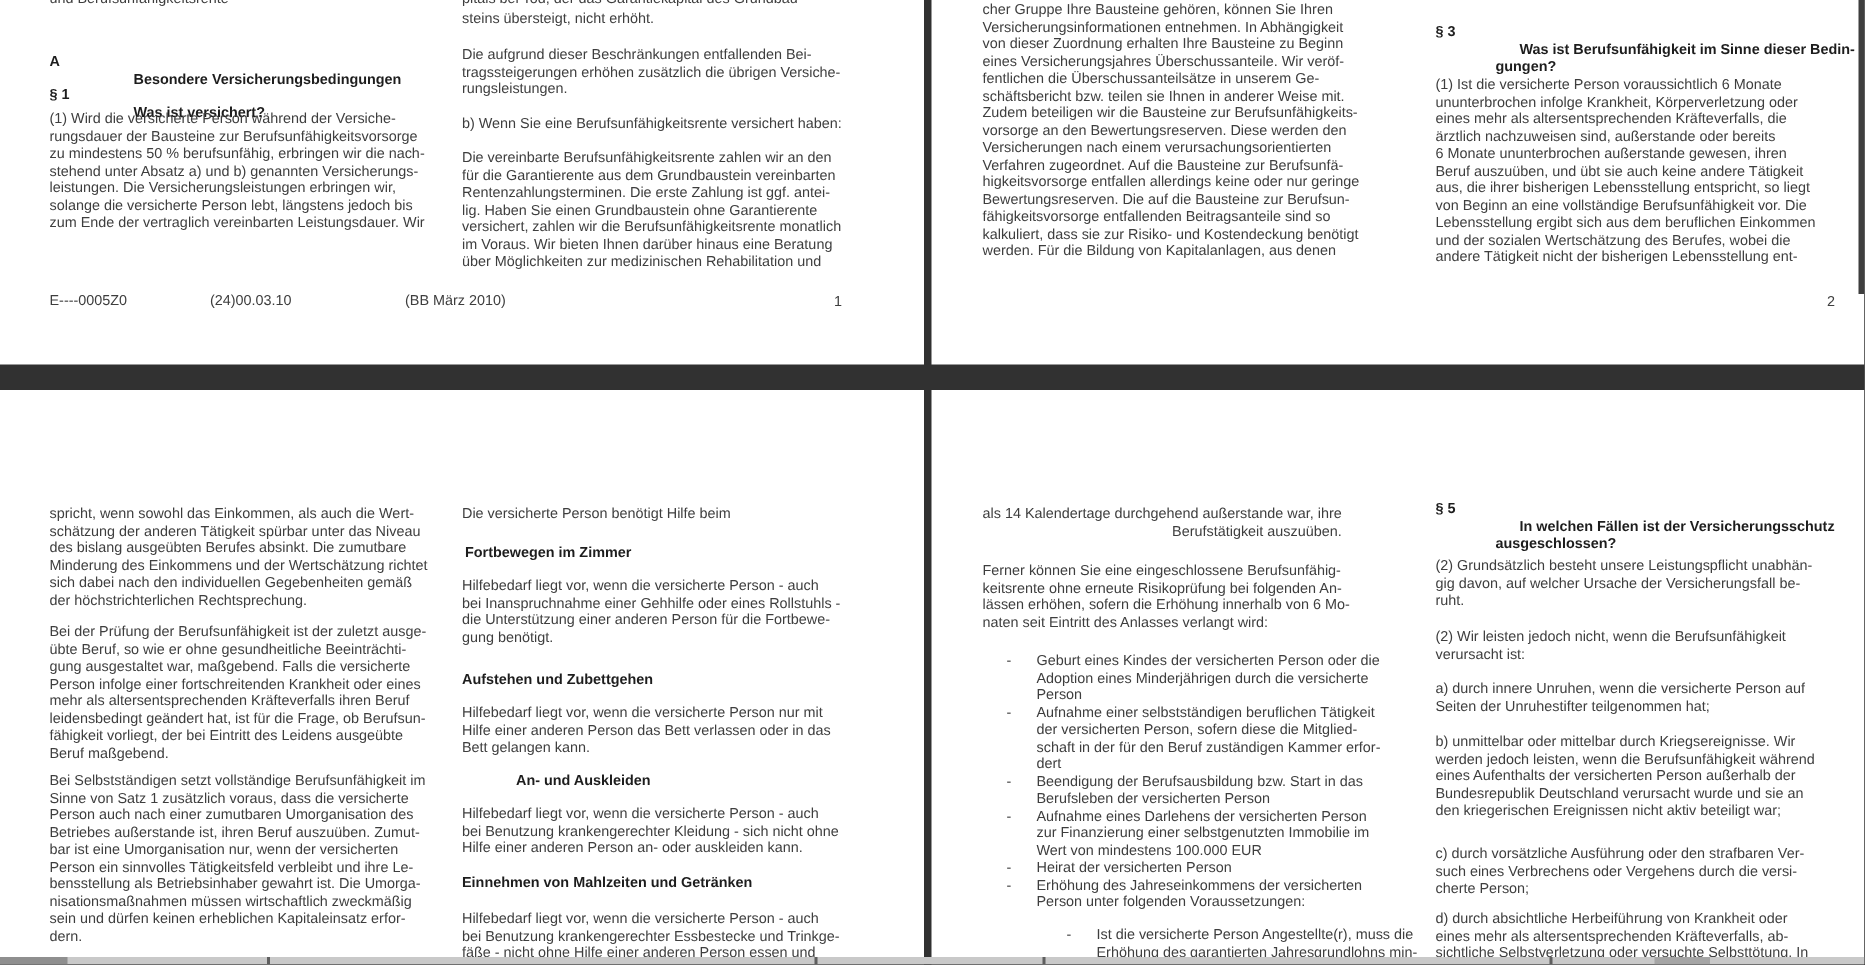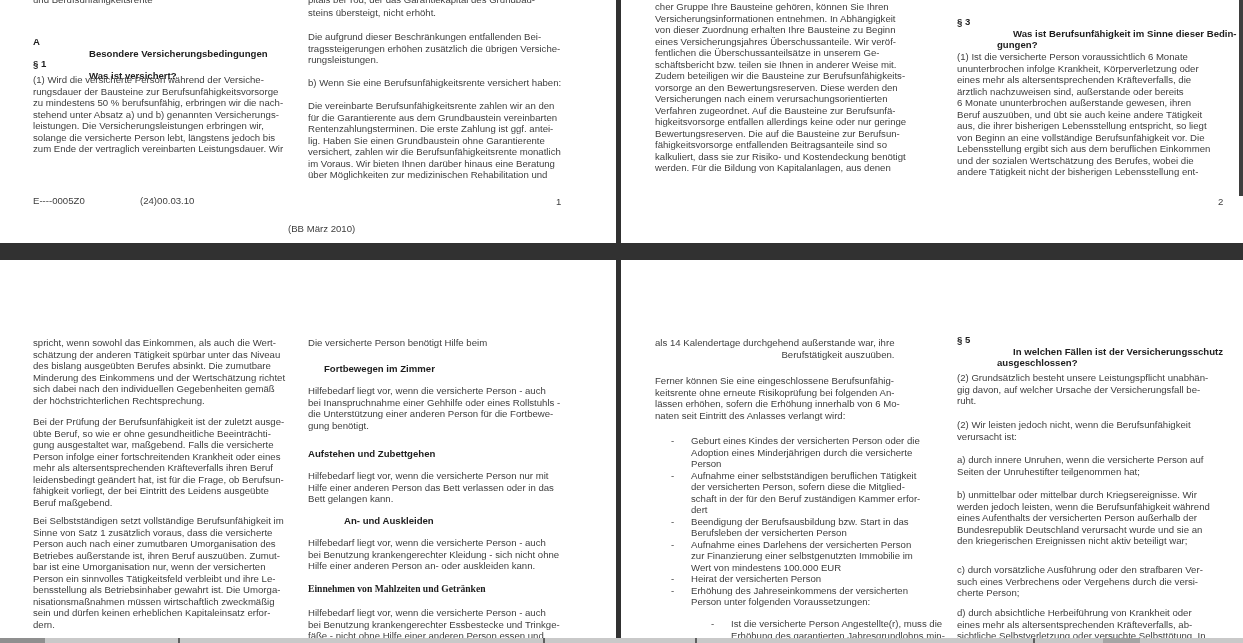--- a/index.html
+++ b/index.html
@@ -45,21 +45,21 @@
     </div>
     <div class="blk" style="left:33px;top:74px;">(1) Wird die versicherte Person während der Versiche-
 rungsdauer der Bausteine zur Berufsunfähigkeitsvorsorge
 zu mindestens 50 % berufsunfähig, erbringen wir die nach-
 stehend unter Absatz a) und b) genannten Versicherungs-
 leistungen. Die Versicherungsleistungen erbringen wir,
 solange die versicherte Person lebt, längstens jedoch bis
 zum Ende der vertraglich vereinbarten Leistungsdauer. Wir</div>
     <div class="blk" style="left:33px;top:195px;">E----0005Z0</div>
     <div class="blk" style="left:140px;top:195px;">(24)00.03.10</div>
-    <div class="blk" style="left:288px;top:195px;margin-top:28px;">(BB März 2010)</div>
+    <div class="blk" style="left:270px;top:195px;">(BB März 2010)</div>
 
     <div class="clip" style="left:308px;width:285px;">
       <div class="blk clipin" style="position:static;">pitals bei Tod, der das Garantiekapital des Grundbau-</div>
     </div>
     <div class="blk" style="left:308px;top:7px;">steins übersteigt, nicht erhöht.</div>
     <div class="blk" style="left:308px;top:31px;">Die aufgrund dieser Beschränkungen entfallenden Bei-
 tragssteigerungen erhöhen zusätzlich die übrigen Versiche-
 rungsleistungen.</div>
     <div class="blk" style="left:308px;top:77px;">b) Wenn Sie eine Berufsunfähigkeitsrente versichert haben:</div>
     <div class="blk" style="left:308px;top:100px;">Die vereinbarte Berufsunfähigkeitsrente zahlen wir an den
@@ -126,34 +126,34 @@
 Person auch nach einer zumutbaren Umorganisation des
 Betriebes außerstande ist, ihren Beruf auszuüben. Zumut-
 bar ist eine Umorganisation nur, wenn der versicherten
 Person ein sinnvolles Tätigkeitsfeld verbleibt und ihre Le-
 bensstellung als Betriebsinhaber gewahrt ist. Die Umorga-
 nisationsmaßnahmen müssen wirtschaftlich zweckmäßig
 sein und dürfen keinen erheblichen Kapitaleinsatz erfor-
 dern.</div>
 
     <div class="blk" style="left:308px;top:77px;">Die versicherte Person benötigt Hilfe beim</div>
-    <div class="blk bold" style="left:324px;top:103px;text-align:right;">Fortbewegen im Zimmer</div>
+    <div class="blk bold" style="left:310px;top:103px;text-align:right;">Fortbewegen im Zimmer</div>
     <div class="blk" style="left:308px;top:125px;">Hilfebedarf liegt vor, wenn die versicherte Person - auch
 bei Inanspruchnahme einer Gehhilfe oder eines Rollstuhls -
 die Unterstützung einer anderen Person für die Fortbewe-
 gung benötigt.</div>
     <div class="blk bold" style="left:308px;top:188px;">Aufstehen und Zubettgehen</div>
     <div class="blk" style="left:308px;top:210px;">Hilfebedarf liegt vor, wenn die versicherte Person nur mit
 Hilfe einer anderen Person das Bett verlassen oder in das
 Bett gelangen kann.</div>
     <div class="blk bold" style="left:308px;top:255px;margin-left:36px;">An- und Auskleiden</div>
     <div class="blk" style="left:308px;top:277px;">Hilfebedarf liegt vor, wenn die versicherte Person - auch
 bei Benutzung krankengerechter Kleidung - sich nicht ohne
 Hilfe einer anderen Person an- oder auskleiden kann.</div>
-    <div class="blk bold" style="left:308px;top:323px;font-family:Liberation Serif, serif;">Einnehmen von Mahlzeiten und Getränken</div>
+    <div class="blk bold" style="left:308px;top:323px;">Einnehmen von Mahlzeiten und Getränken</div>
     <div class="blk" style="left:308px;top:347px;">Hilfebedarf liegt vor, wenn die versicherte Person - auch
 bei Benutzung krankengerechter Essbestecke und Trinkge-
 fäße - nicht ohne Hilfe einer anderen Person essen und</div>
   </div>
 
   <div class="page" id="p4">
     <div class="blk" style="left:34px;top:77px;text-align:right;">als 14 Kalendertage durchgehend außerstande war, ihre
 Berufstätigkeit auszuüben.</div>
     <div class="blk" style="left:34px;top:115px;">Ferner können Sie eine eingeschlossene Berufsunfähig-
 keitsrente ohne erneute Risikoprüfung bei folgenden An-

